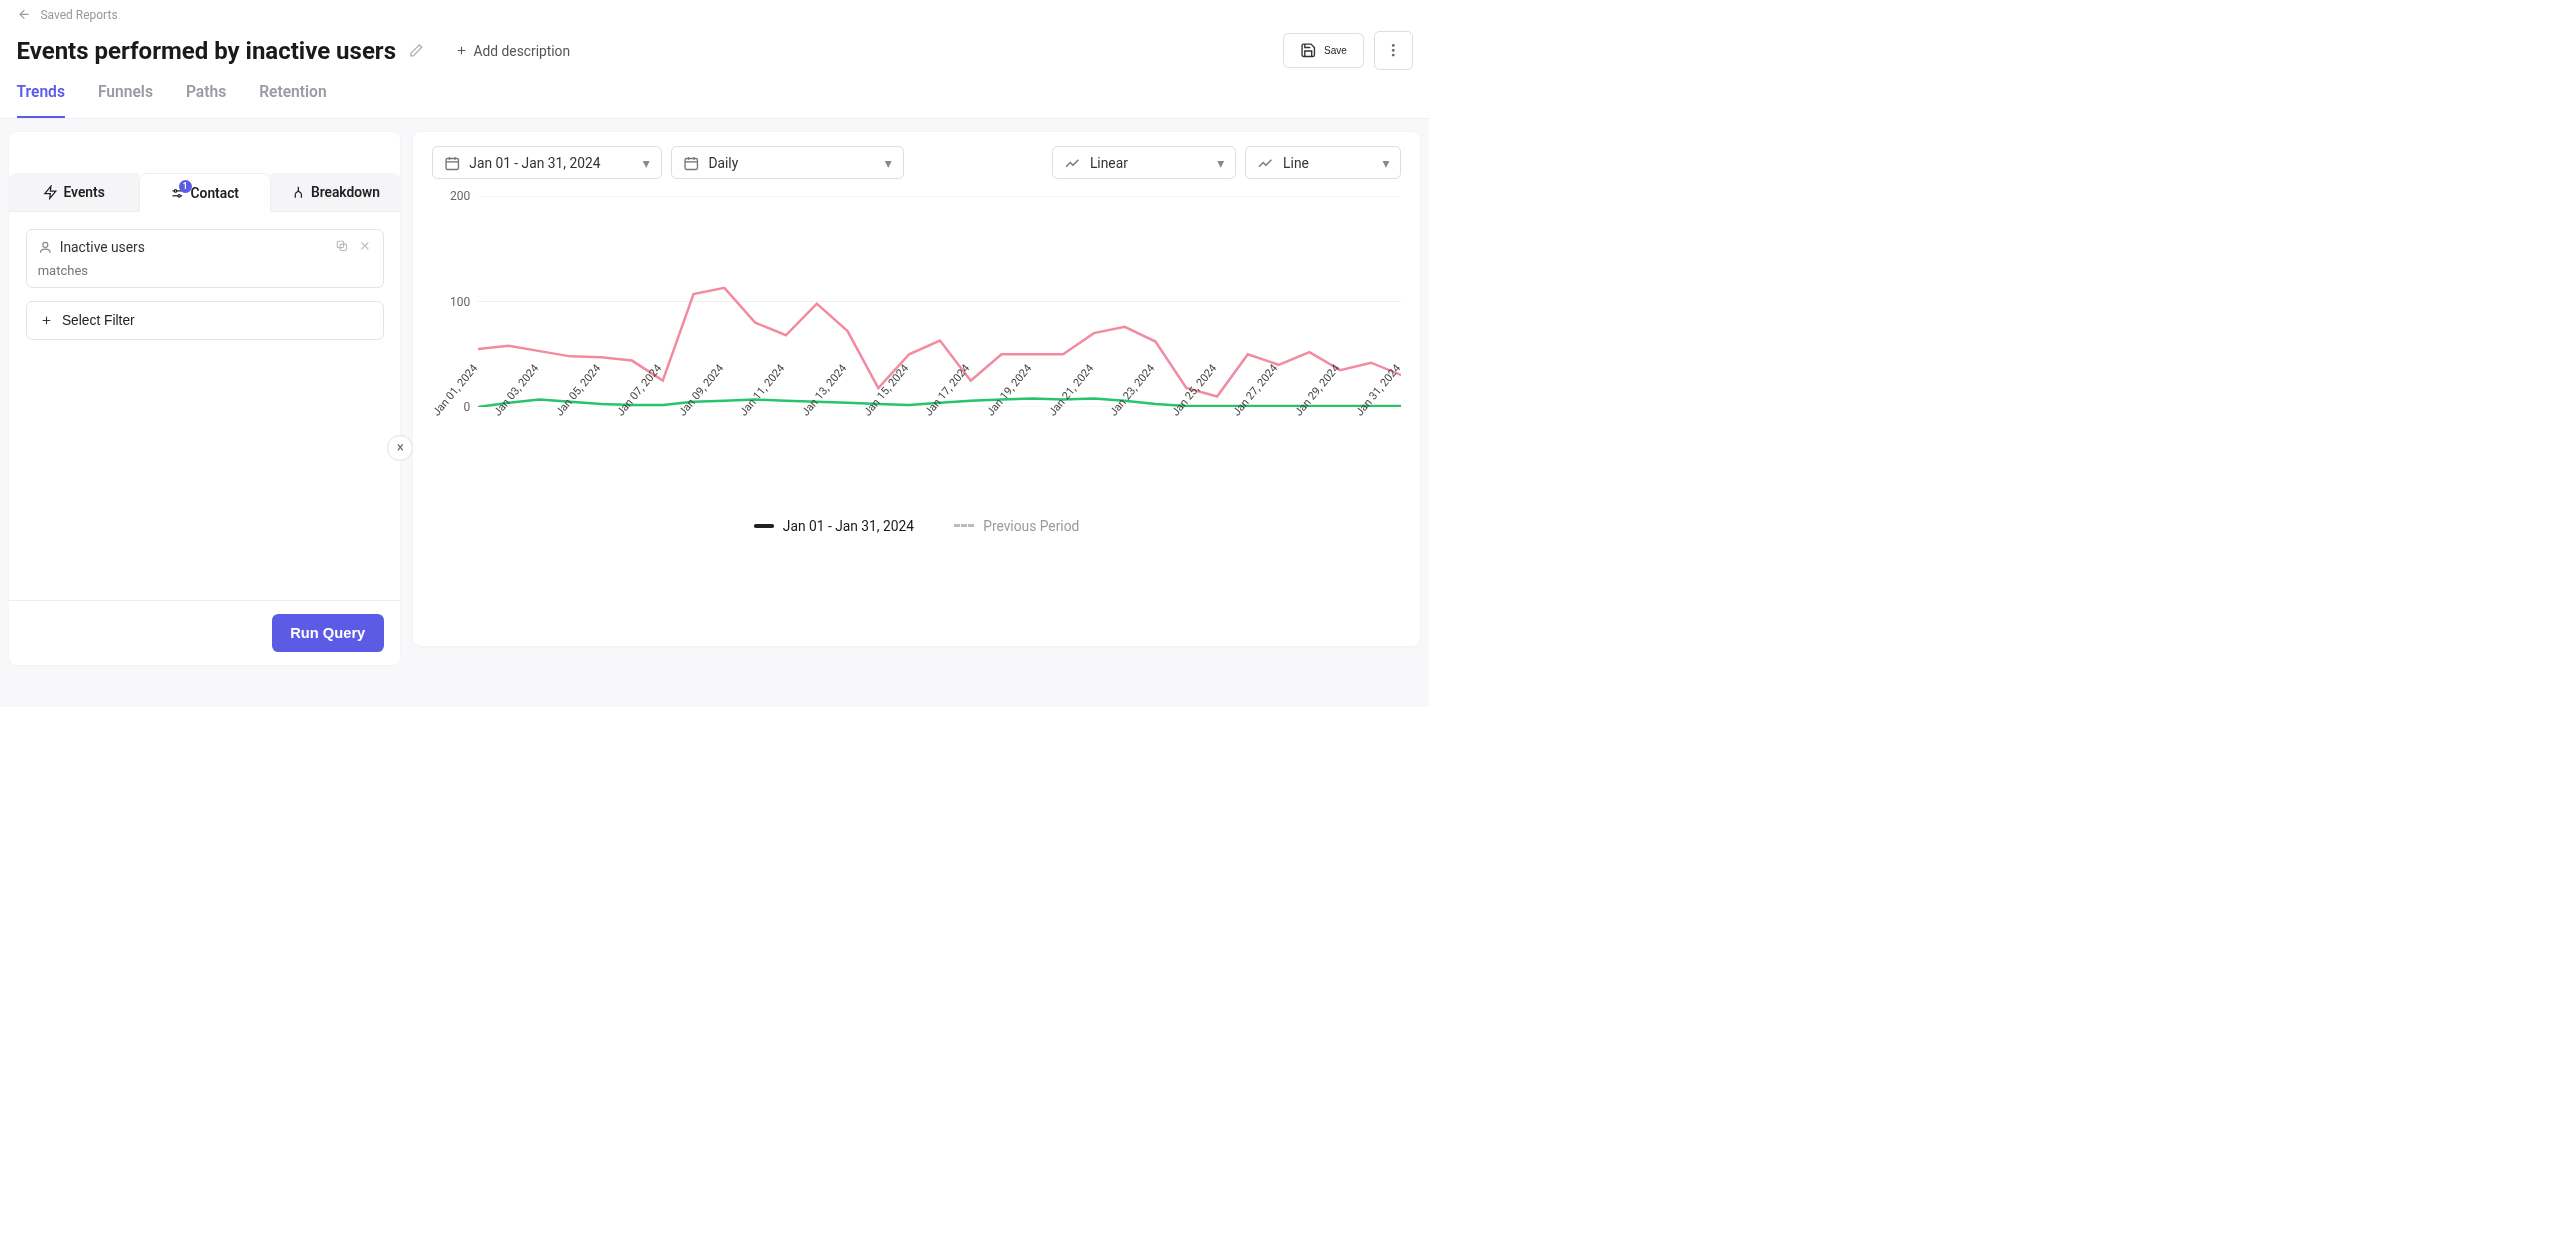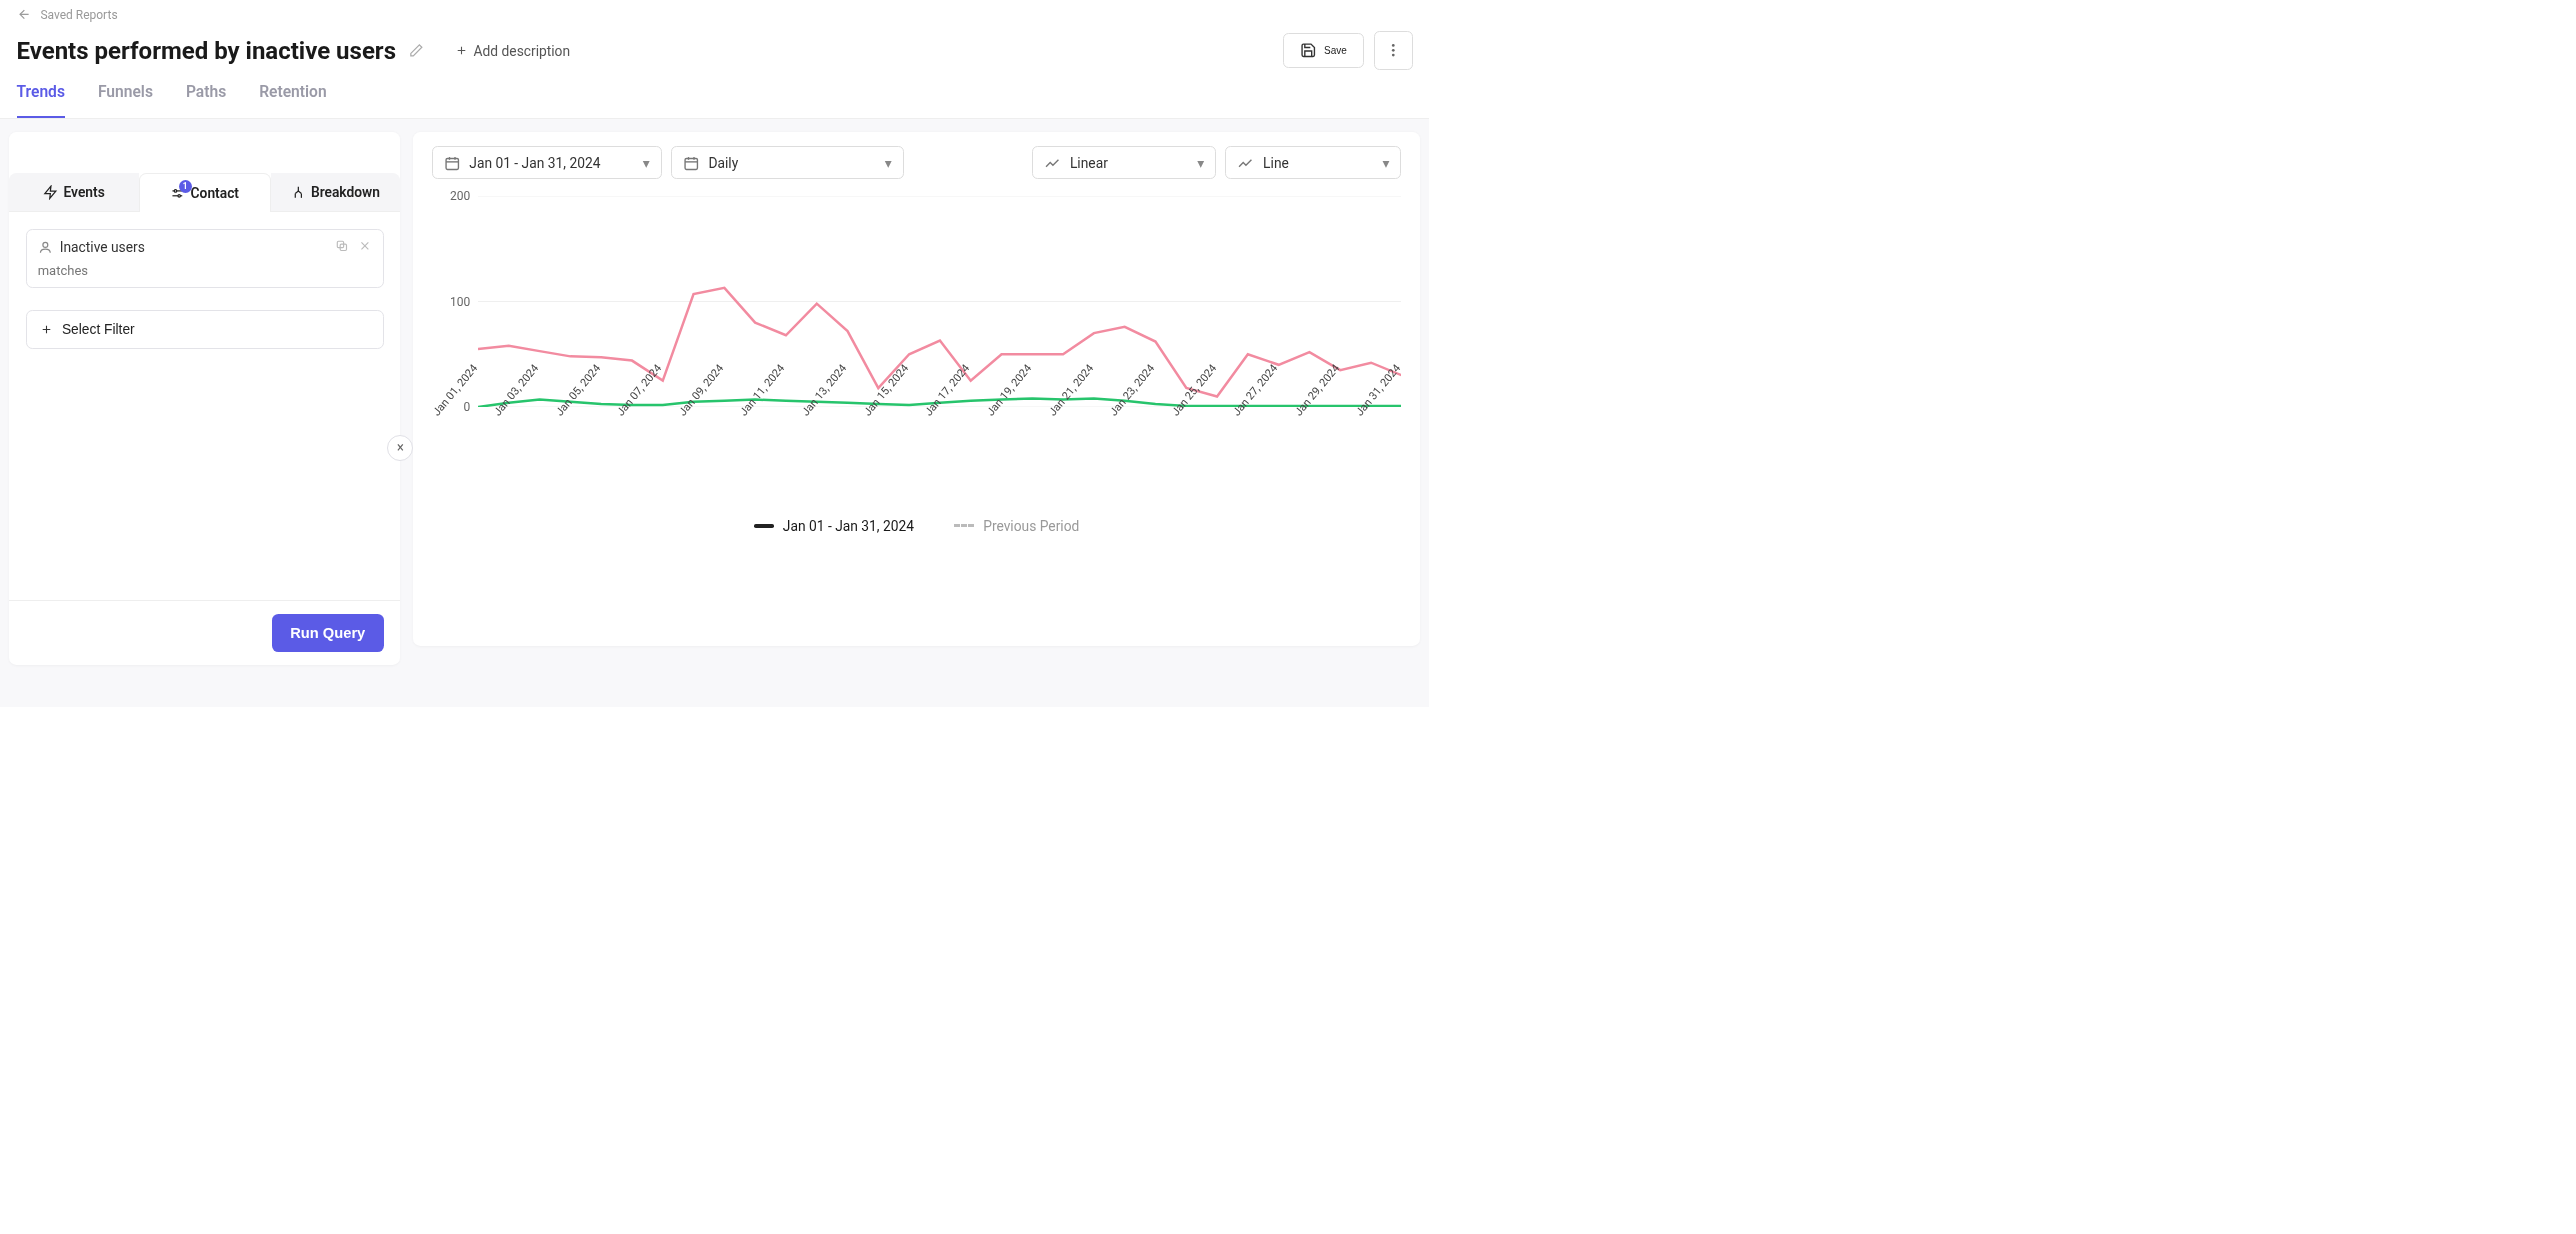--- a/index.html
+++ b/index.html
@@ -165,21 +165,21 @@
     justify-content: center;
   }
   .panel-body {
     padding: 16.5px;
     flex: 1;
   }
   .filter-card {
     border: 0.9px solid #e3e3e8;
     border-radius: 6.4px;
     padding: 9.2px 11px;
-    margin-bottom: 22px;
+    margin-bottom: 13px;
   }
   .filter-card-head {
     display: flex;
     align-items: center;
     justify-content: space-between;
   }
   .filter-name {
     display: flex;
     align-items: center;
     gap: 7.3px;
@@ -268,21 +268,21 @@
     padding: 7.3px 11px;
     background: #fff;
     font-size: 13.8px;
     color: #333;
     cursor: pointer;
   }
   .dropdown .caret { margin-left: auto; color: #888; }
   .dd-date { width: 230px; justify-content: space-between; }
   .dd-interval { width: 233px; }
   .dd-scale { width: 184px; }
-  .dd-type { width: 176px; }
+  .dd-type { width: 156px; }
   .legend-top {
     display: flex;
     gap: 26px;
     margin-bottom: 9.2px;
     margin-left: 14.7px;
   }
   .legend-item {
     display: flex;
     align-items: center;
     gap: 7.3px;

